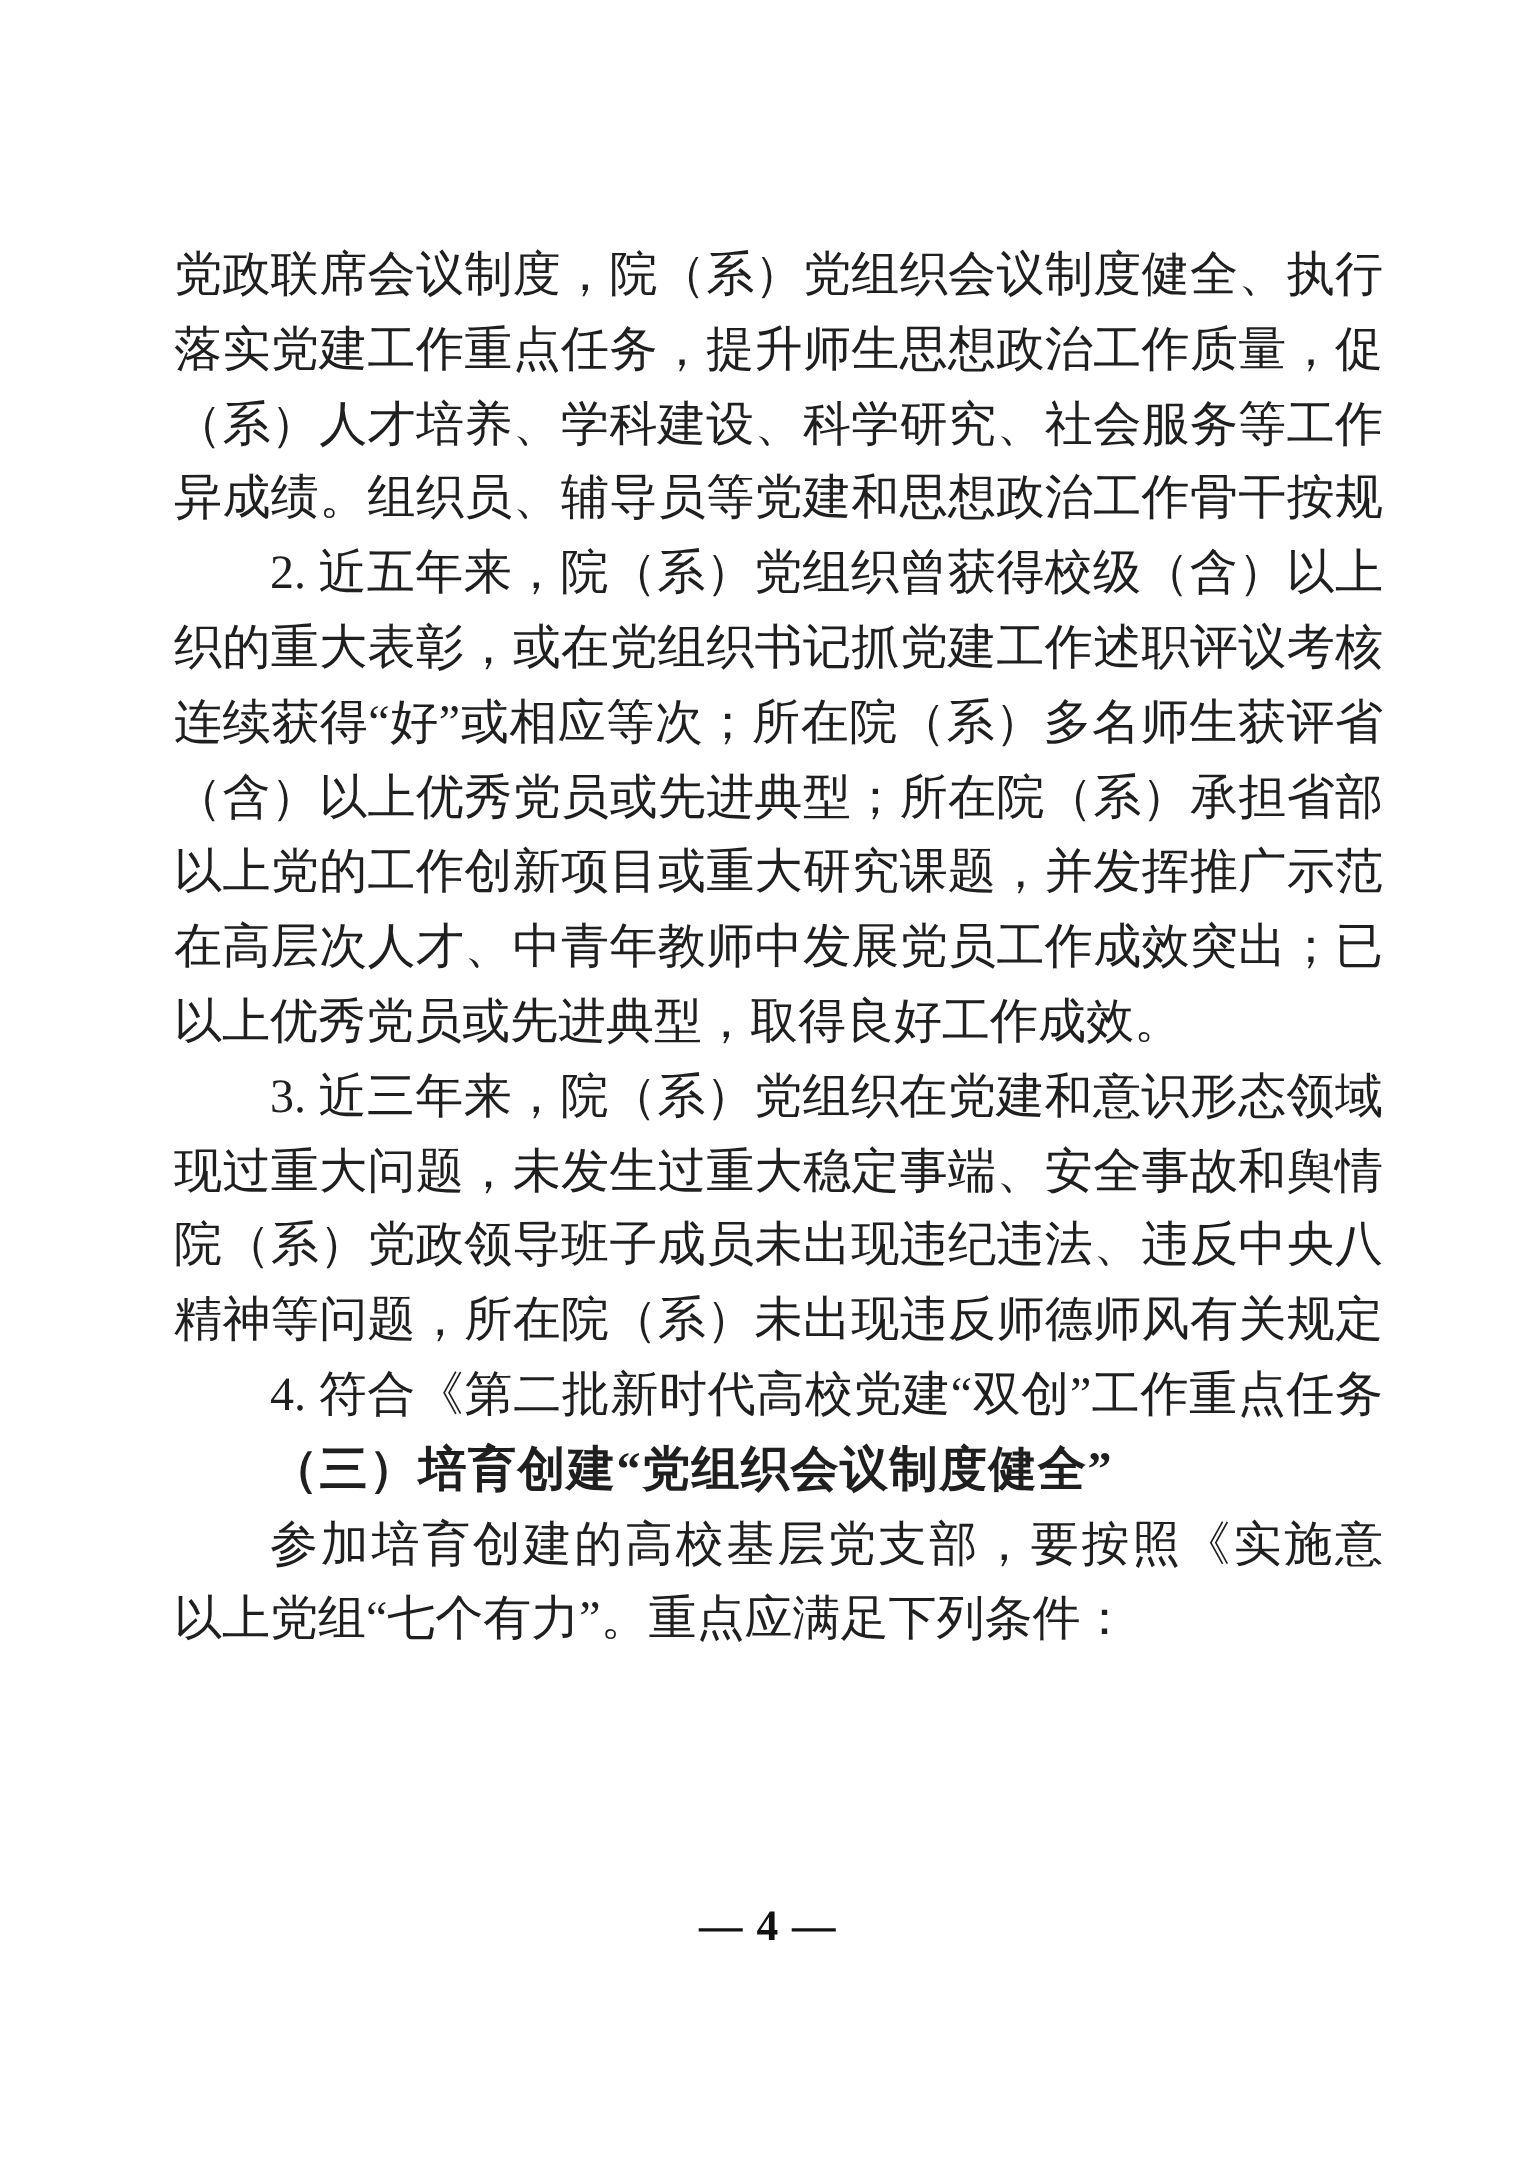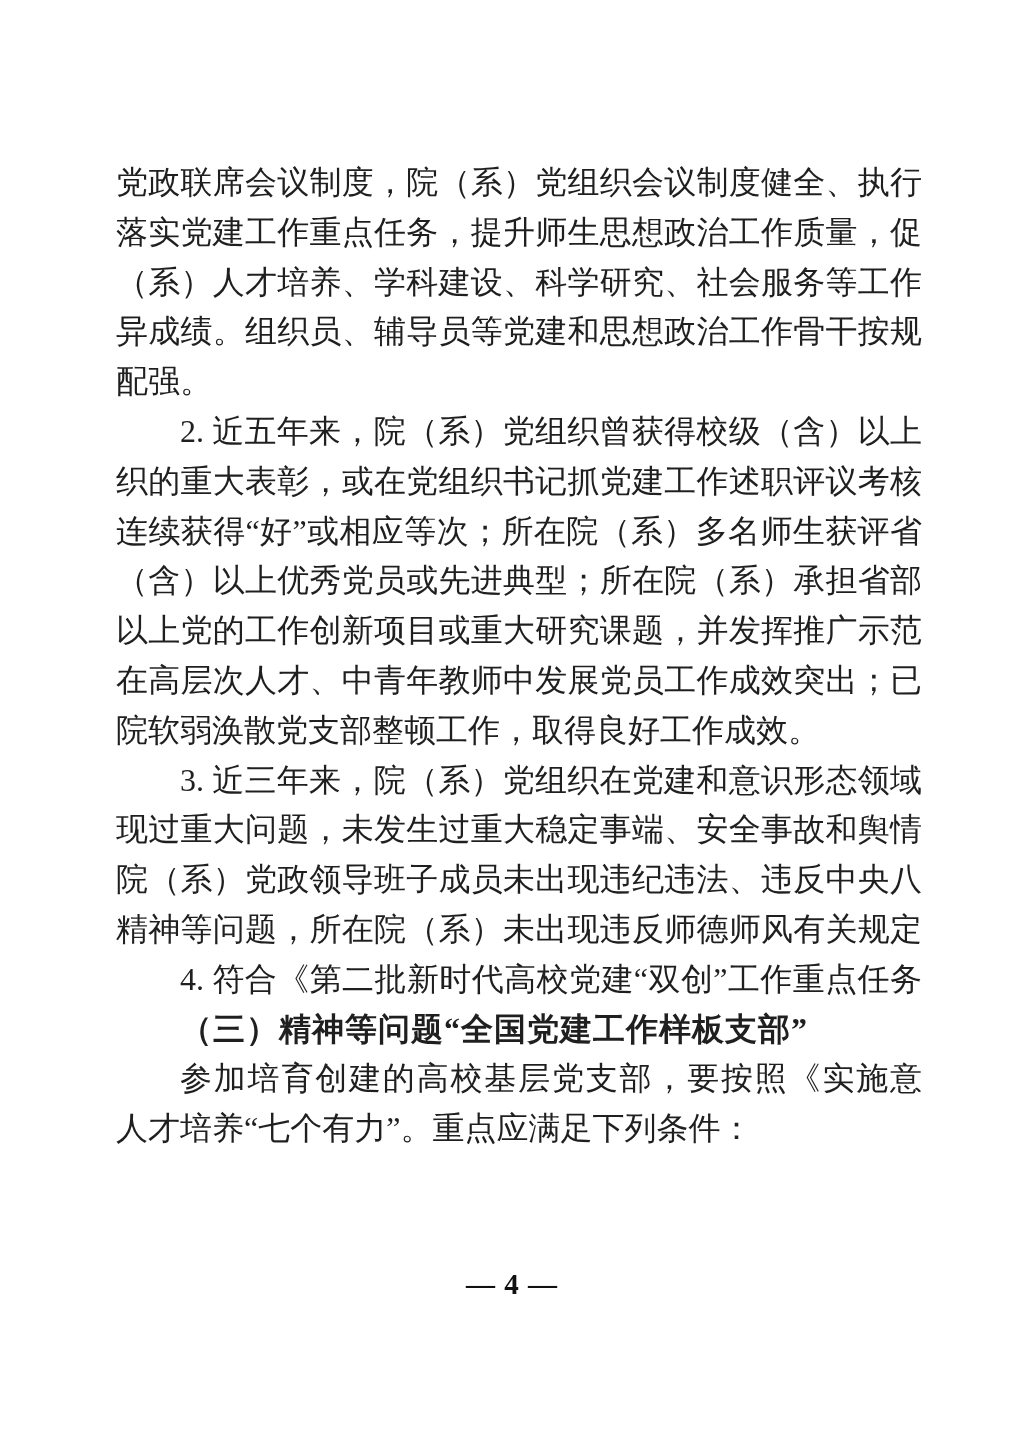--- a/index.html
+++ b/index.html
@@ -63,42 +63,41 @@
 </head>
 <body>
 
 <div class="doc-page">
   <div class="doc-body">
       <div class="paragraph">
         <div class="line">党政联席会议制度，院（系）党组织会议制度健全、执行有力，</div>
         <div class="line">落实党建工作重点任务，提升师生思想政治工作质量，促进院</div>
         <div class="line">（系）人才培养、学科建设、科学研究、社会服务等工作取得优</div>
         <div class="line">异成绩。组织员、辅导员等党建和思想政治工作骨干按规定配齐</div>
-        <div class="line last">配强。</div>
       </div>
       <div class="paragraph">
         <div class="line indent">2. 近五年来，院（系）党组织曾获得校级（含）以上党组</div>
         <div class="line">织的重大表彰，或在党组织书记抓党建工作述职评议考核工作中</div>
         <div class="line">连续获得“好”或相应等次；所在院（系）多名师生获评省部级</div>
         <div class="line">（含）以上优秀党员或先进典型；所在院（系）承担省部级（含）</div>
         <div class="line">以上党的工作创新项目或重大研究课题，并发挥推广示范效应；</div>
         <div class="line">在高层次人才、中青年教师中发展党员工作成效突出；已开展学</div>
-        <div class="line last">院软弱涣散党支部整顿工作，取得良好工作成效。</div>
+        <div class="line last">以上优秀党员或先进典型，取得良好工作成效。</div>
       </div>
       <div class="paragraph">
         <div class="line indent">3. 近三年来，院（系）党组织在党建和意识形态领域未出</div>
         <div class="line">现过重大问题，未发生过重大稳定事端、安全事故和舆情事件。</div>
         <div class="line">院（系）党政领导班子成员未出现违纪违法、违反中央八项规定</div>
         <div class="line">精神等问题，所在院（系）未出现违反师德师风有关规定等突出</div>
       </div>
       <div class="paragraph">
         <div class="line indent">4. 符合《第二批新时代高校党建“双创”工作重点任务指</div>
       </div>
       <div class="paragraph heading">
-        <div class="line indent last">（三）精神等问题“全国党建工作样板支部”</div>
+        <div class="line indent last">（三）培育创建“党组织会议制度健全”</div>
       </div>
       <div class="paragraph">
         <div class="line indent">参加培育创建的高校基层党支部，要按照《实施意见》规定，</div>
-        <div class="line last">人才培养“七个有力”。重点应满足下列条件：</div>
+        <div class="line last">以上党组“七个有力”。重点应满足下列条件：</div>
       </div>
     </div>
   <div class="page-number">— 4 —</div>
 </div>
 
 </body></html>

